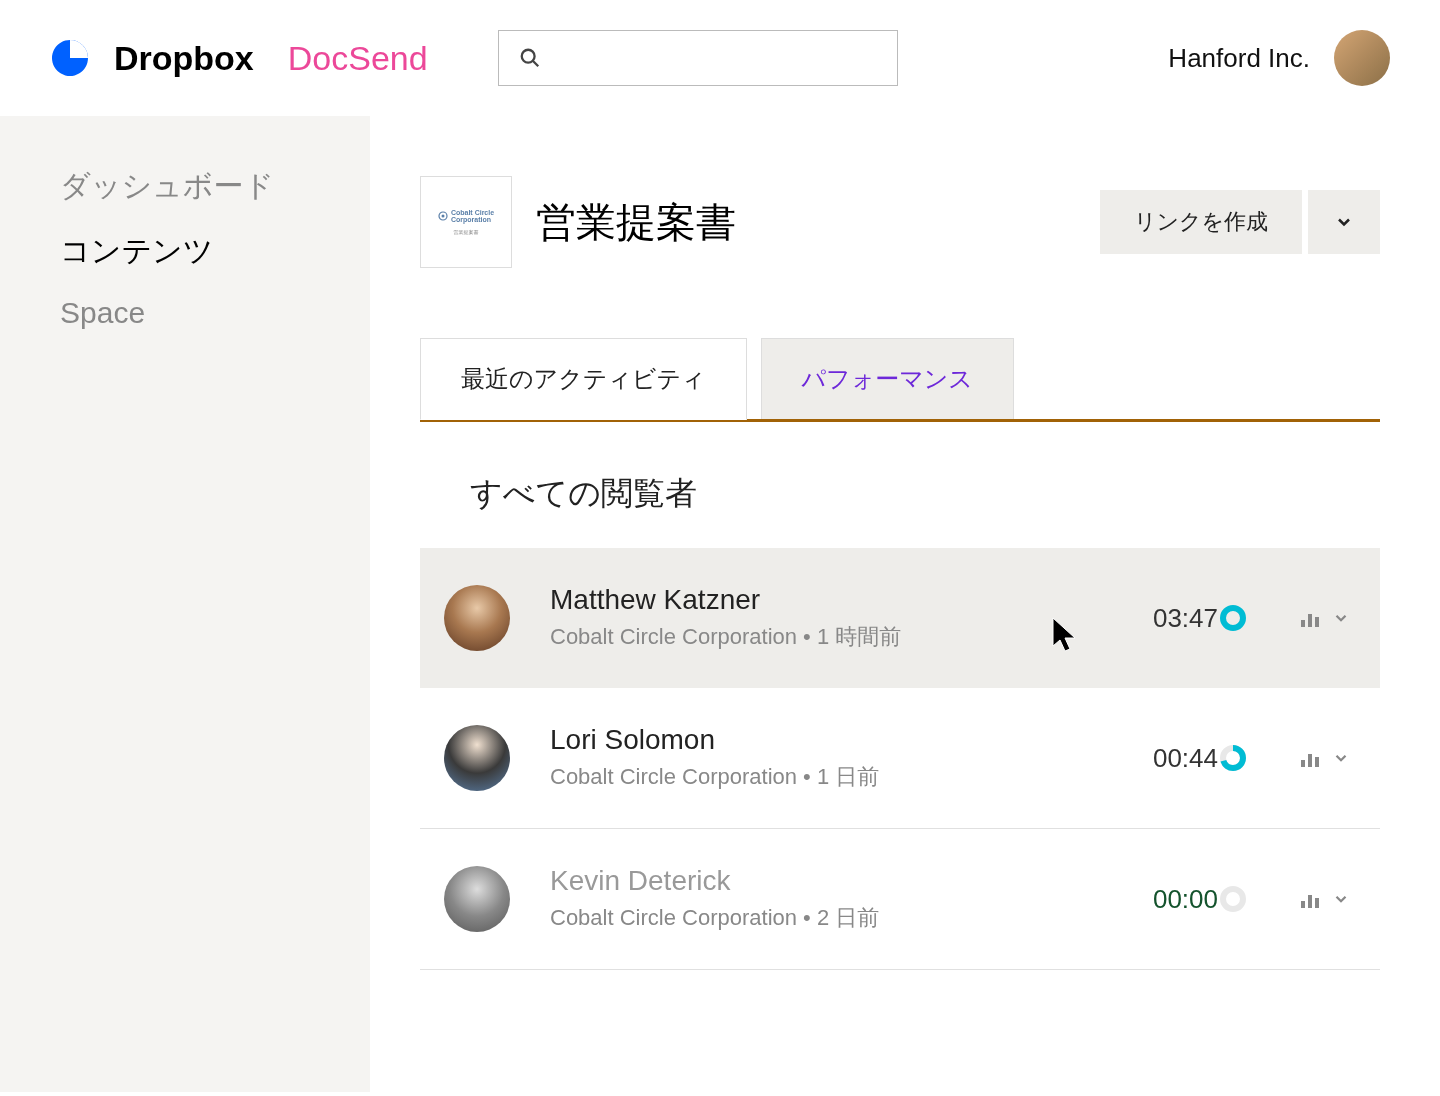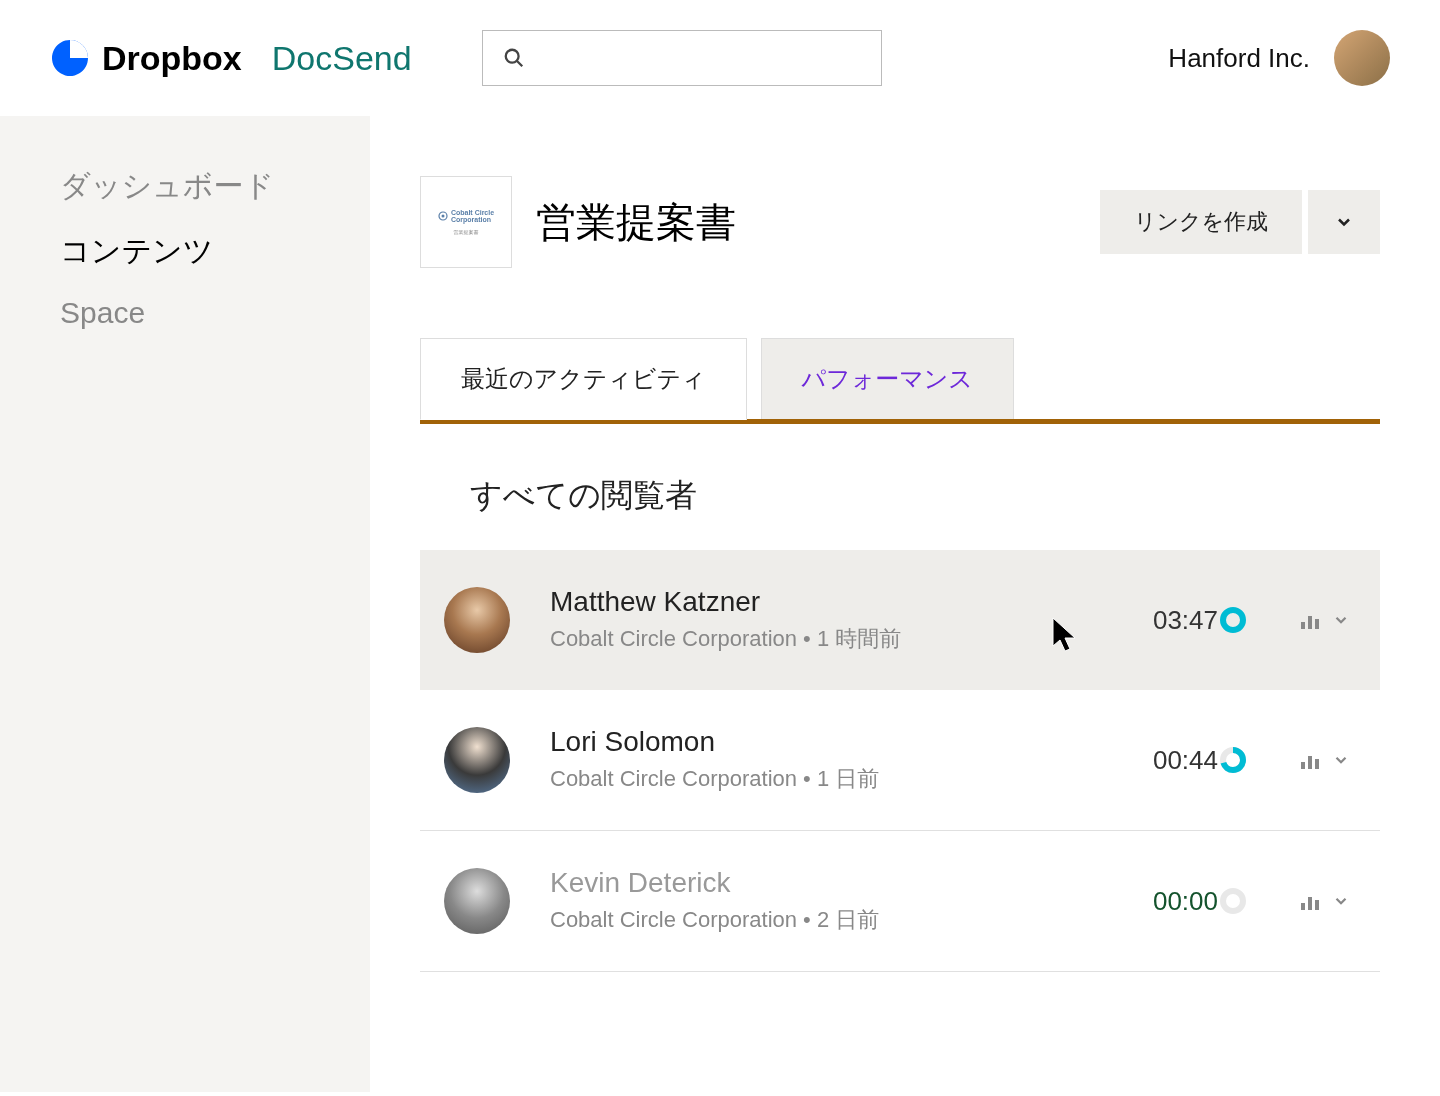--- a/index.html
+++ b/index.html
@@ -1,42 +1,42 @@
 <!DOCTYPE html>
 <html><head>
 <meta charset="utf-8">
 <style>
 * { margin: 0; padding: 0; box-sizing: border-box; }
 body { font-family: -apple-system, BlinkMacSystemFont, "Segoe UI", Helvetica, Arial, sans-serif; background: #fff; width: 1440px; height: 1096px; overflow: hidden; }
 
 .header { display: flex; align-items: center; padding: 30px 50px; background: #fff; }
-.logo-group { display: flex; align-items: center; gap: 12px; }
+.logo-group { display: flex; align-items: center; gap: 24px; }
 .dropbox-icon { width: 40px; height: 40px; }
 .brand-dropbox { font-size: 34px; font-weight: 700; color: #000; }
-.brand-docsend { font-size: 34px; font-weight: 500; color: #0f766e; margin-left: 18px; }
+.brand-docsend { font-size: 34px; font-weight: 500; color: #ec4899; margin-left: 10px; }
 .search-box { margin-left: 70px; width: 400px; height: 56px; border: 1px solid #bbb; display: flex; align-items: center; padding: 0 20px; }
 .search-icon { width: 22px; height: 22px; color: #444; }
 .header-right { margin-left: auto; display: flex; align-items: center; gap: 24px; }
 .org-name { font-size: 26px; color: #111; }
 .avatar-header { width: 56px; height: 56px; border-radius: 50%; background: linear-gradient(135deg, #d4a574 0%, #8b6f47 100%); overflow: hidden; }
 
 .layout { display: flex; height: calc(1096px - 120px); }
 .sidebar { width: 370px; background: #f5f4f2; padding: 50px 0 0 60px; }
 .sidebar-item { font-size: 30px; color: #888; margin-bottom: 24px; cursor: pointer; }
 .sidebar-item.active { color: #000; font-weight: 500; }
 
 .main { flex: 1; background: #fff; padding: 60px 60px 0 50px; position: relative; }
 .doc-header { display: flex; align-items: center; gap: 24px; margin-bottom: 70px; }
 .doc-thumb { width: 92px; height: 92px; border: 1px solid #ddd; background: #fff; display: flex; flex-direction: column; align-items: center; justify-content: center; font-size: 7px; color: #5a7fa8; }
 .doc-title { font-size: 40px; font-weight: 500; color: #000; }
 .doc-actions { margin-left: auto; display: flex; }
 .create-link-btn { background: #eeedea; padding: 9px 34px; font-size: 22px; color: #222; border: none; cursor: pointer; }
 .create-link-dd { background: #eeedea; padding: 22px 26px; border: none; margin-left: 6px; cursor: pointer; display: flex; align-items: center; }
 
-.tabs { display: flex; border-bottom: 5px solid #a16207; margin-bottom: 50px; }
+.tabs { display: flex; border-bottom: 3px solid #a16207; margin-bottom: 50px; }
 .tab { padding: 24px 40px; font-size: 24px; color: #6d28d9; background: #eeedea; border: 1px solid #ddd; border-bottom: none; cursor: pointer; }
 .tab.active { background: #fff; color: #222; border-bottom: 1px solid #fff; margin-bottom: -1px; }
 .tab + .tab { margin-left: 14px; }
 
 .section-title { font-size: 32px; color: #222; margin: 0 0 32px 50px; font-weight: 400; }
 
 .viewer-row { display: flex; align-items: center; padding: 36px 30px 36px 24px; border-bottom: 1px solid #e0e0e0; }
 .viewer-row.highlighted { background: #eeedea; border-bottom: none; }
 .viewer-avatar { width: 66px; height: 66px; border-radius: 50%; flex-shrink: 0; }
 .viewer-info { margin-left: 40px; }

